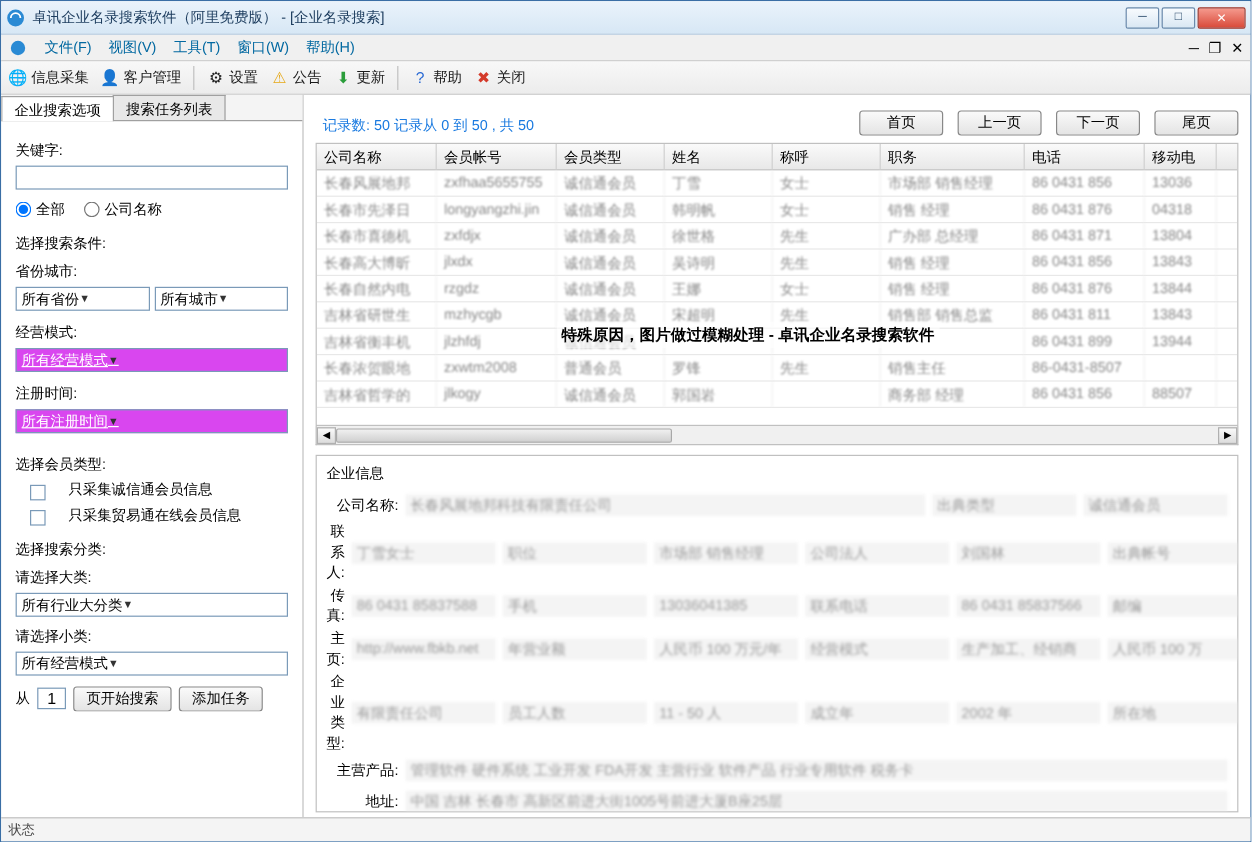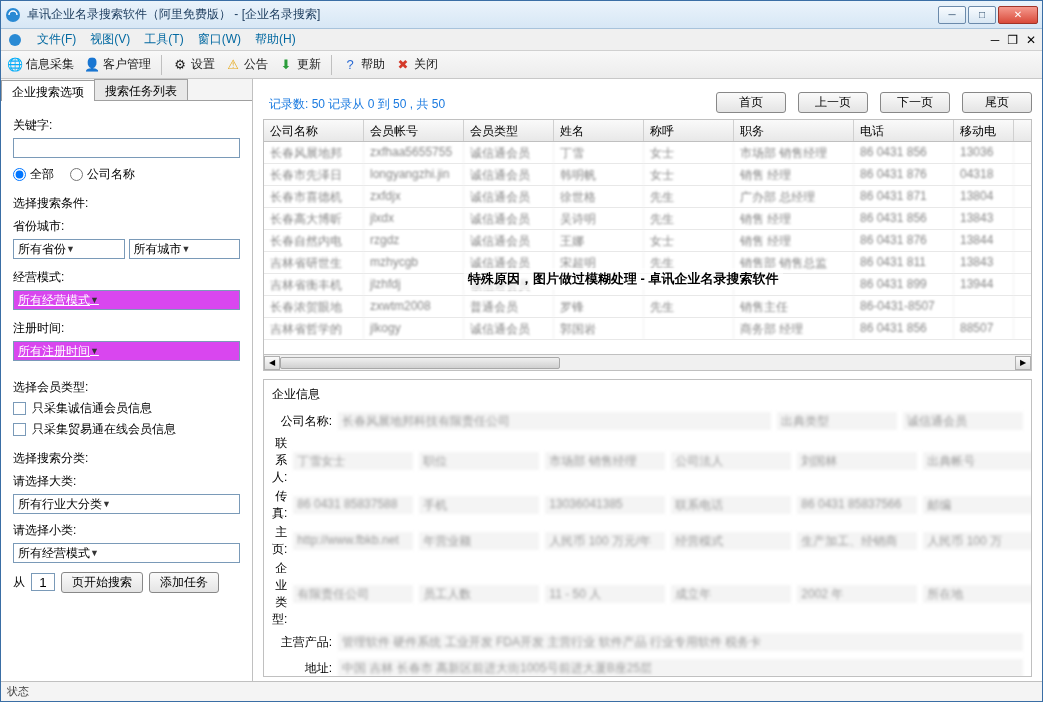--- a/index.html
+++ b/index.html
@@ -27,21 +27,21 @@
 .lbl { margin: 6px 0 4px; color: #000; }
 .lbl-blue { color: #000000; }
 .text-input { width: 100%; height: 20px; border: 1px solid #7a9ab8; padding: 1px 3px; }
 .radio-row { display: flex; gap: 16px; margin: 8px 0 2px; align-items: center; }
 .radio-row label { display: flex; align-items: center; gap: 4px; }
 .combo { height: 20px; border: 1px solid #7a9ab8; background: #fff; display: flex; align-items: center; justify-content: flex-start; padding: 0 2px 0 4px; cursor: pointer; }
 .combo .arrow { font-size: 9px; color: #333; }
 .combo.sel-blue { background: #d946ef; color: #fff; text-decoration: underline; }
 .combo-row { display: flex; gap: 4px; }
 .combo-row .combo { flex: 1; }
-.chk-row { display: flex; align-items: center; gap: 6px; margin: 4px 0; }
+.chk-row { display: flex; align-items: flex-end; gap: 19px; margin: 4px 12px; }
 .chk { width: 13px; height: 13px; border: 1px solid #7a9ab8; background: #fff; }
 .btn { height: 21px; padding: 0 10px; border: 1px solid #888; background: linear-gradient(#fafafa,#e4e4e4); border-radius: 3px; cursor: pointer; display: inline-flex; align-items: center; }
 .right-panel { flex: 1; display: flex; flex-direction: column; padding: 8px 10px 4px 10px; overflow: hidden; }
 .top-row { display: flex; align-items: flex-end; height: 26px; }
 .rec-info { color: #1a7ae0; flex: 1; padding-left: 6px; }
 .pager-btns { display: flex; gap: 12px; }
 .pager-btns .btn { width: 70px; justify-content: center; }
 .table-wrap { border: 1px solid #c0c0c0; margin-top: 6px; height: 236px; overflow: hidden; position: relative; background: #fff; }
 .table-header { display: flex; height: 22px; background: linear-gradient(#fafafa,#e8e8e8); border-bottom: 1px solid #c0c0c0; }
 .th { border-right: 1px solid #d0d0d0; padding: 3px 6px; overflow: hidden; white-space: nowrap; }

